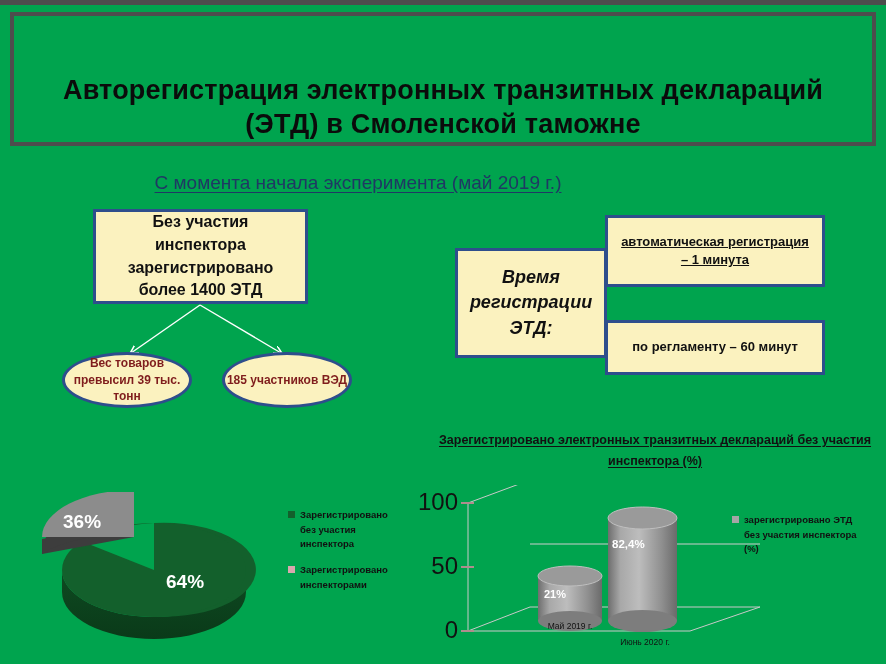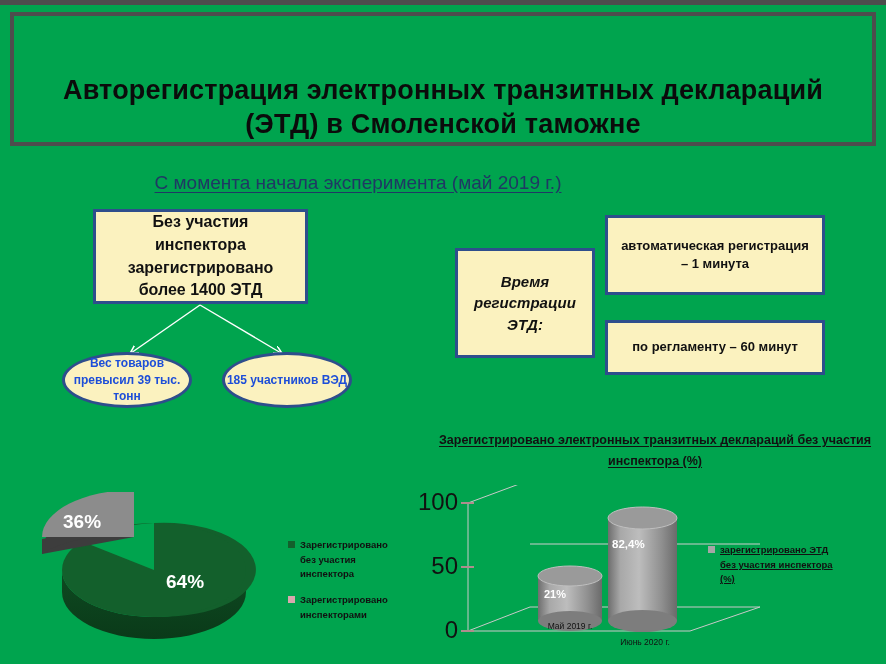--- a/index.html
+++ b/index.html
@@ -52,33 +52,33 @@
     position:absolute;
     background:#fbf2bf;
     border:3px solid #2e4e8c;
     display:flex; align-items:center; justify-content:center;
     text-align:center;
     color:#111;
     font-weight:bold;
     line-height:1.42;
   }
   .box-main   { left:93px;  top:204px; width:215px; height:95px;  font-size:16px; padding:0 12px; }
-  .box-time   { left:455px; top:243px; width:140px; height:110px; font-size:15px; font-style:italic; padding:0 8px; }
-  .box-auto   { left:605px; top:210px; width:220px; height:80px;  font-size:13px;   padding:0 10px; }
+  .box-time   { left:455px; top:243px; width:152px; height:110px; font-size:18px; font-style:italic; padding:0 8px; }
+  .box-auto   { left:605px; top:210px; width:220px; height:72px;  font-size:13px;   padding:0 10px;text-decoration:underline; }
   .box-reg    { left:605px; top:315px; width:220px; height:55px;  font-size:13px;   padding:0 10px; }
 
   
   .ellipse {
     position:absolute;
     background:#fbf2bf;
     border:3px solid #2e4e8c;
     border-radius:50%;
     display:flex; align-items:center; justify-content:center;
     text-align:center;
-    font-size:12px; font-weight:bold; color:#1d4ed8;
+    font-size:12px; font-weight:bold; color:#7f1d1d;
     line-height:1.4;
   }
   .ellipse-1 { left:62px;  top:347px; width:130px; height:56px; }
   .ellipse-2 { left:222px; top:347px; width:130px; height:56px; }
 
   
   .connectors { position:absolute; left:0; top:0; width:886px; height:664px; pointer-events:none; }
 
   
   .chart-caption {
@@ -97,24 +97,23 @@
   
   .pie-wrap { position:absolute; left:20px; top:487px; width:260px; height:165px; }
 
   
   .legend {
     position:absolute;
     font-size:9.5px;
     color:#111;
     font-weight:bold;
     line-height:1.55;
-    margin-top:30px;
   }
   .legend-pie { left:288px; top:503px; width:115px; }
-  .legend-bar { left:708px; top:508px; width:125px;text-decoration:underline; }
+  .legend-bar { left:732px; top:508px; width:125px; }
   .legend-row { display:flex; align-items:flex-start; margin-bottom:11px; }
   .legend-swatch {
     width:7px; height:7px; flex:0 0 7px;
     margin-top:3px; margin-right:5px;
   }
   .legend-label { flex:1; }
 
   
   .bar-wrap { position:absolute; left:440px; top:480px; width:446px; height:184px; }
   .axis-label {

